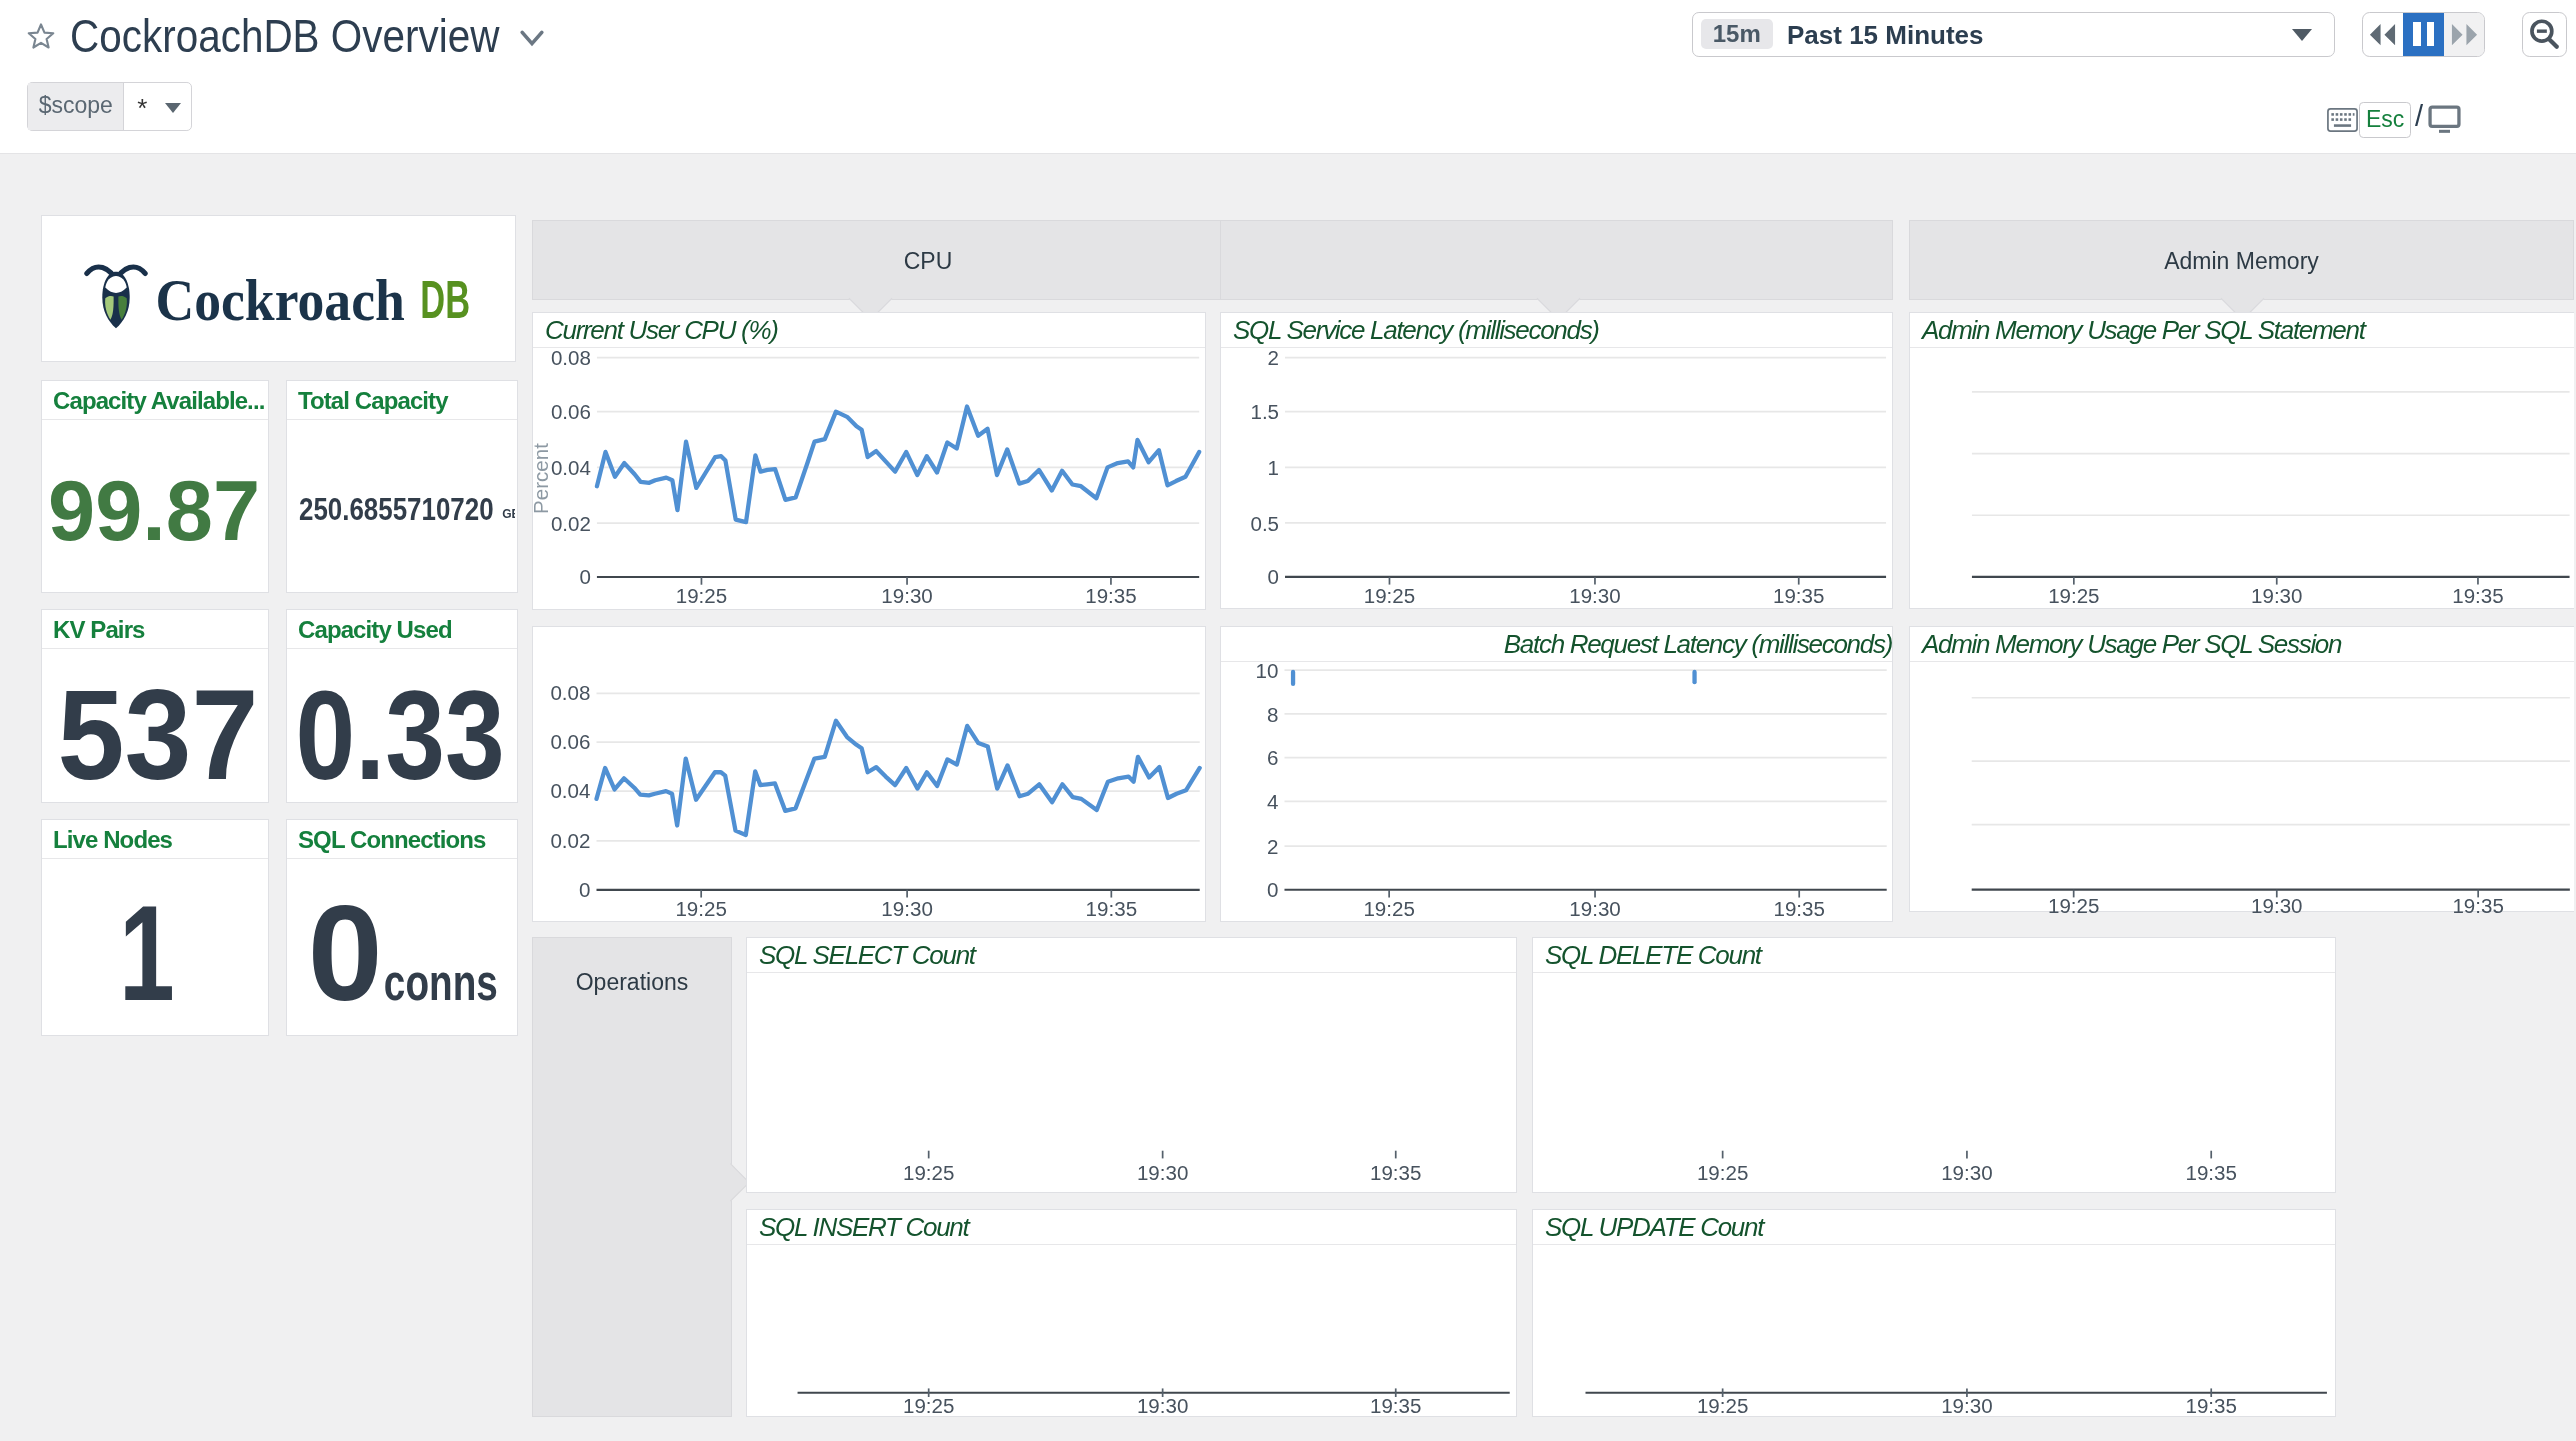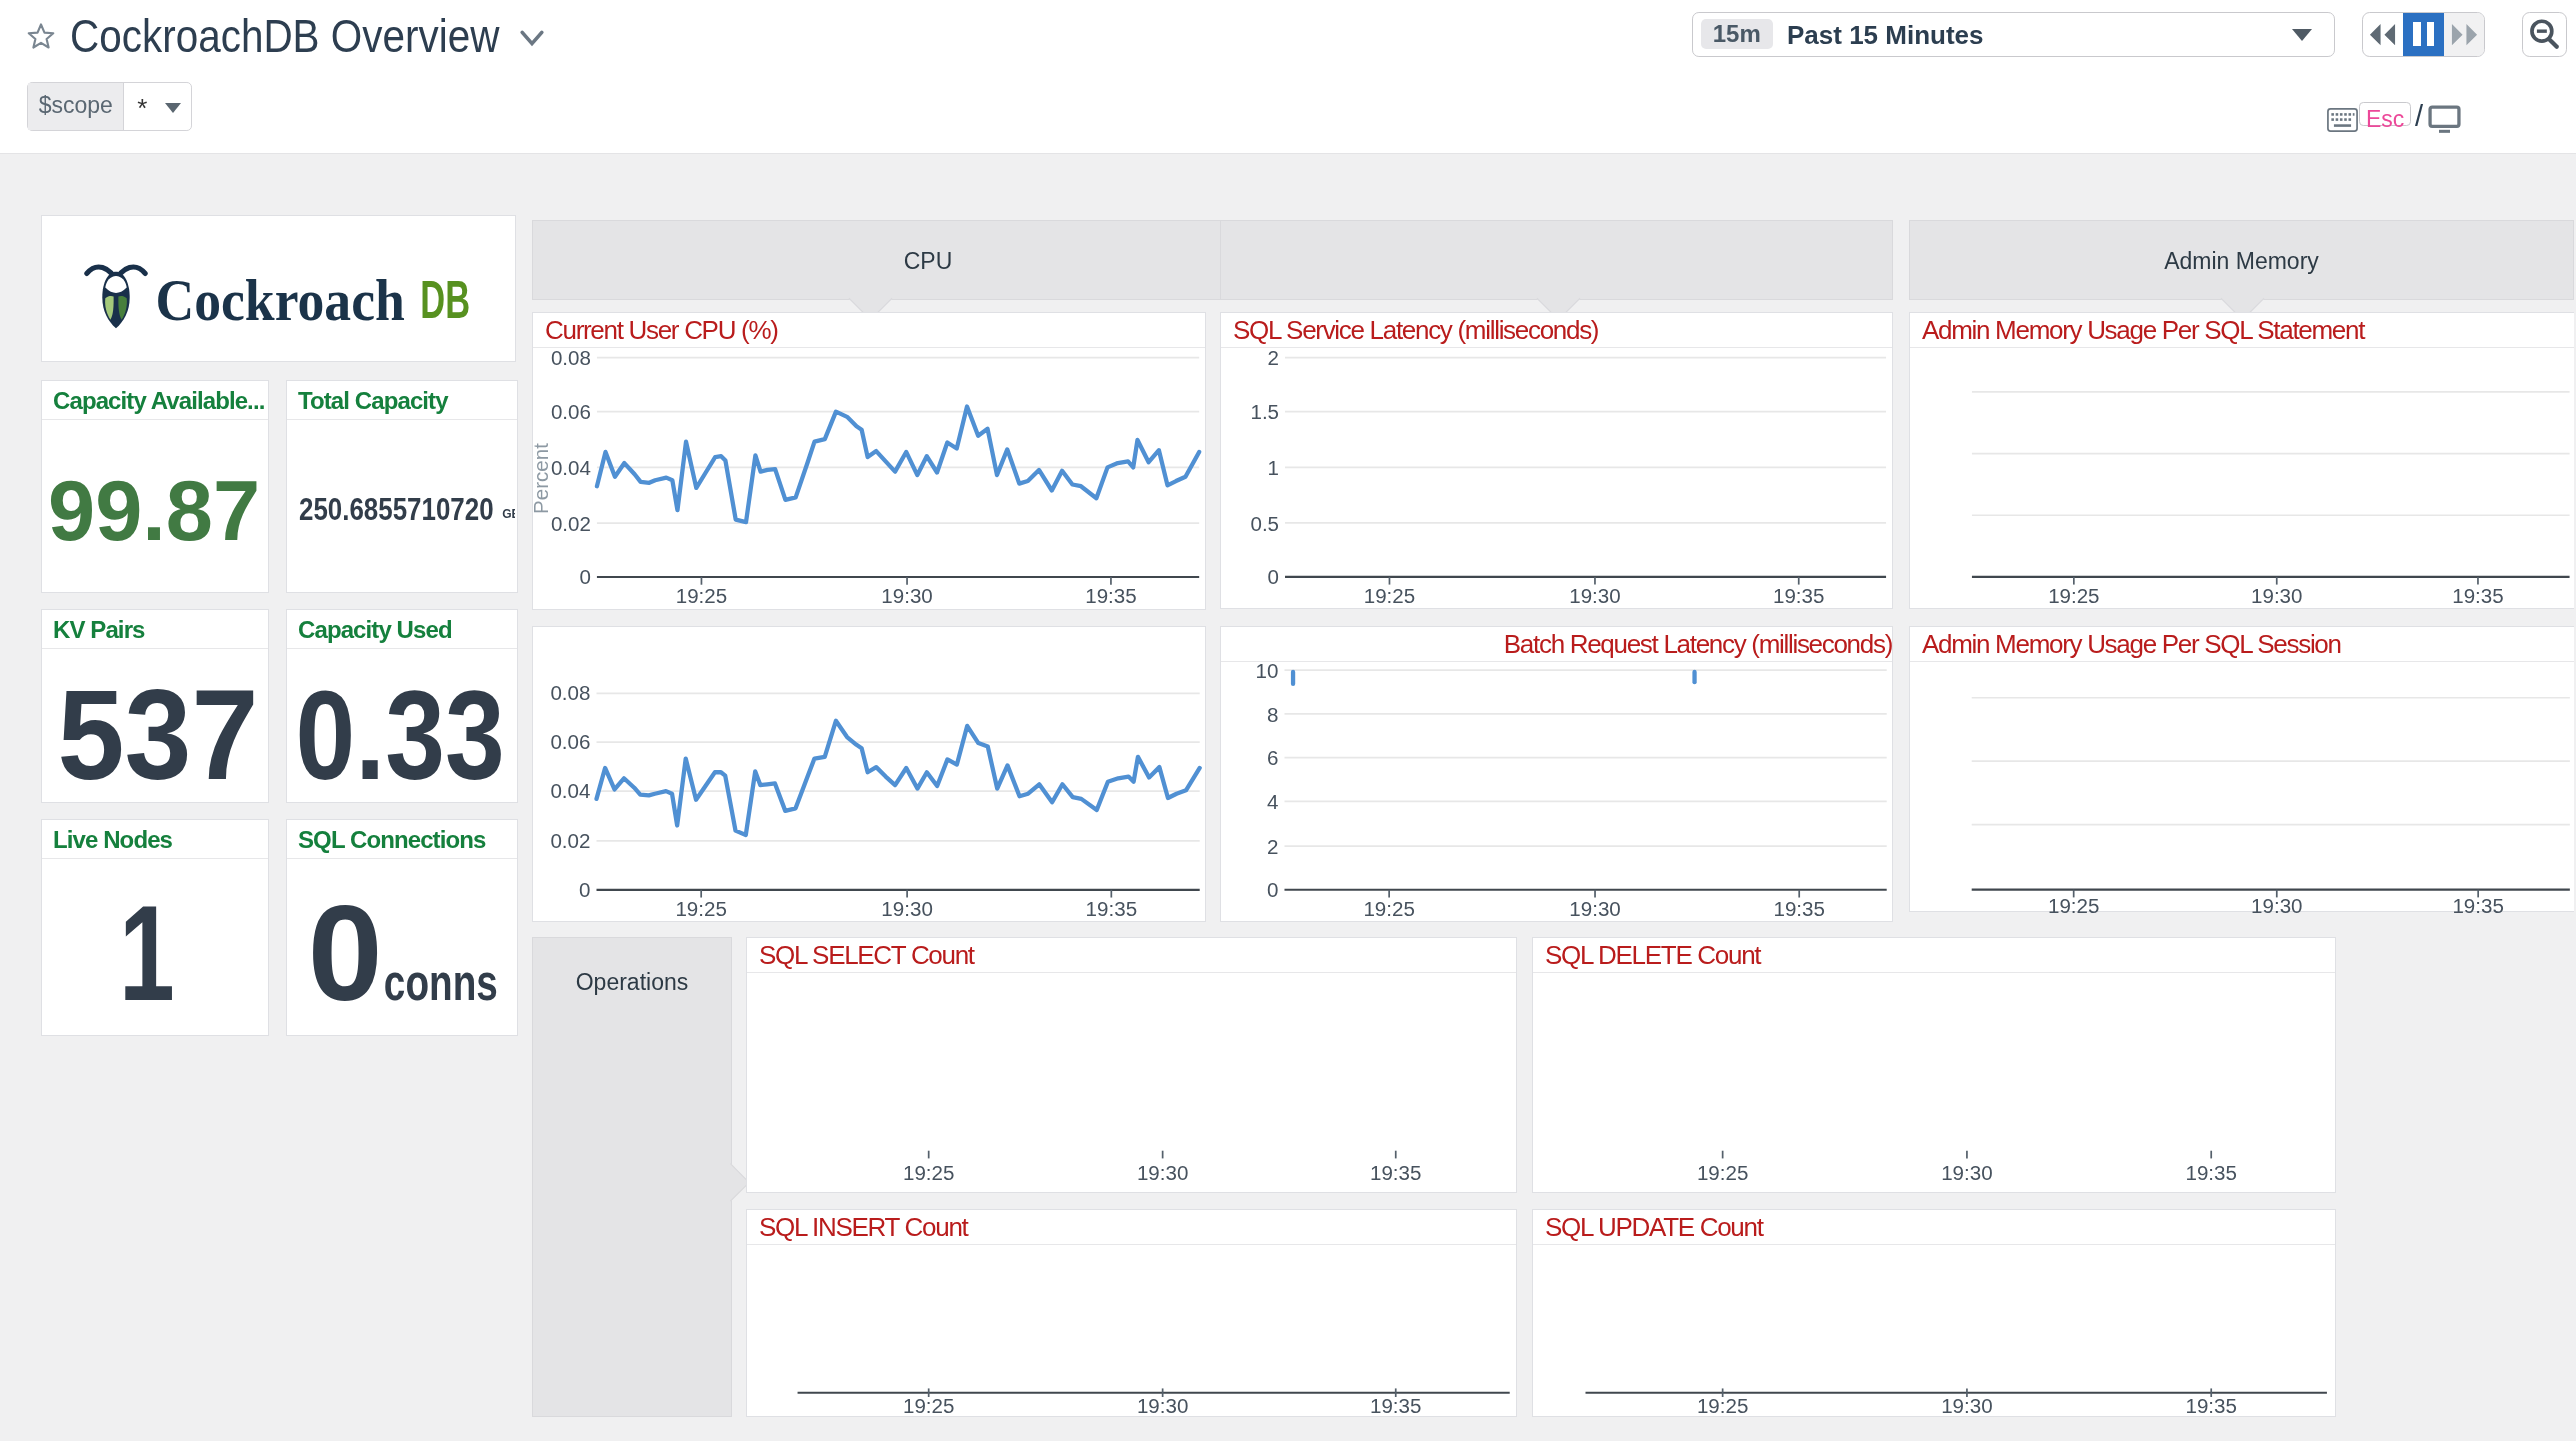--- a/index.html
+++ b/index.html
@@ -1,20 +1,20 @@
 <!DOCTYPE html>
 <html style="font-size:13.7px"><head>
 <meta charset="utf-8">
 <style>
 * { margin:0; padding:0; box-sizing:border-box; }
 html,body { width:2576px; height:1441px; background:#fff; font-family:"Liberation Sans", sans-serif; overflow:hidden; }
 #page { position:relative; width:2576px; height:1441px; }
 #content { position:absolute; left:0; top:153px; width:2576px; height:1288px; background:#f0f0f1; border-top:1.7px solid #e4e4e6; }
 .card { position:absolute; background:#fff; border:1.7px solid #dfe0e4; }
-.ctitle { height:35px; border-bottom:1.7px solid #e7e7e9; font-size:26px; letter-spacing:-1.3px; color:#b91c1c; padding-left:12px; line-height:35px; white-space:nowrap; overflow:hidden; }
+.ctitle { height:35px; border-bottom:1.7px solid #e7e7e9; font-size:26px; letter-spacing:-1.3px; color:#14532d; padding-left:12px; line-height:35px; white-space:nowrap; overflow:hidden;font-style:italic; }
 .ghead { position:absolute; background:#e4e4e6; border:1.7px solid #d9d9dc; }
 .ghead .glabel { position:absolute; width:100%; text-align:center; font-size:23px; color:#2d3a45; }
 .notch-d { position:absolute; width:31px; height:31px; background:#e4e4e6; border-right:1.7px solid #d9d9dc; border-bottom:1.7px solid #d9d9dc; transform:rotate(45deg); }
 .notch-r { position:absolute; width:27.4px; height:27.4px; background:#e4e4e6; border-right:1.7px solid #d9d9dc; border-top:1.7px solid #d9d9dc; transform:rotate(45deg); }
 .stitle { height:39px; border-bottom:1.7px solid #e7e7e9; font-size:24px; letter-spacing:-0.9px; color:#15803d; padding-left:11px; line-height:39px; white-space:nowrap; overflow:hidden;font-weight:bold; }
 svg { position:absolute; left:0; top:0; }
 </style>
 </head>
 <body>
 <div id="page">
@@ -78,21 +78,21 @@
           <rect x="25" y="6" width="3" height="3"></rect>
           <rect x="30" y="6" width="2" height="3"></rect>
       <rect x="5" y="12" width="3" height="3"></rect>
           <rect x="10" y="12" width="3" height="3"></rect>
           <rect x="15" y="12" width="3" height="3"></rect>
           <rect x="20" y="12" width="3" height="3"></rect>
           <rect x="25" y="12" width="3" height="3"></rect>
       <rect x="8" y="19" width="20" height="3"></rect>
     </g>
   </svg>
-  <div style="position:absolute;left:2359px;top:102px;height:24px;border:1.7px solid #c9c9cd;border-radius:4.3px;padding:0 6px;line-height:33px;font-size:23px;color:#ec4899;background:#fff;text-align:right;">Esc</div>
+  <div style="position:absolute;left:2359px;top:102px;height:36px;border:1.7px solid #c9c9cd;border-radius:4.3px;padding:0 6px;line-height:33px;font-size:23px;color:#15803d;background:#fff;text-align:right;">Esc</div>
   <div style="position:absolute;left:2415px;top:100px;font-size:29px;color:#2c3e50;">/</div>
   <svg width="33" height="31" style="left:2428px;top:104px;" viewBox="0 0 24 22">
     <rect x="1.5" y="2" width="21" height="14" rx="1.5" fill="none" stroke="#6b7680" stroke-width="2.4"></rect>
     <rect x="8" y="18.5" width="8" height="2.2" fill="#6b7680"></rect>
   </svg>
 </div>
 
 <div id="content"></div>
 
 <div class="card" style="left:41px;top:215px;width:475px;height:147px;">

